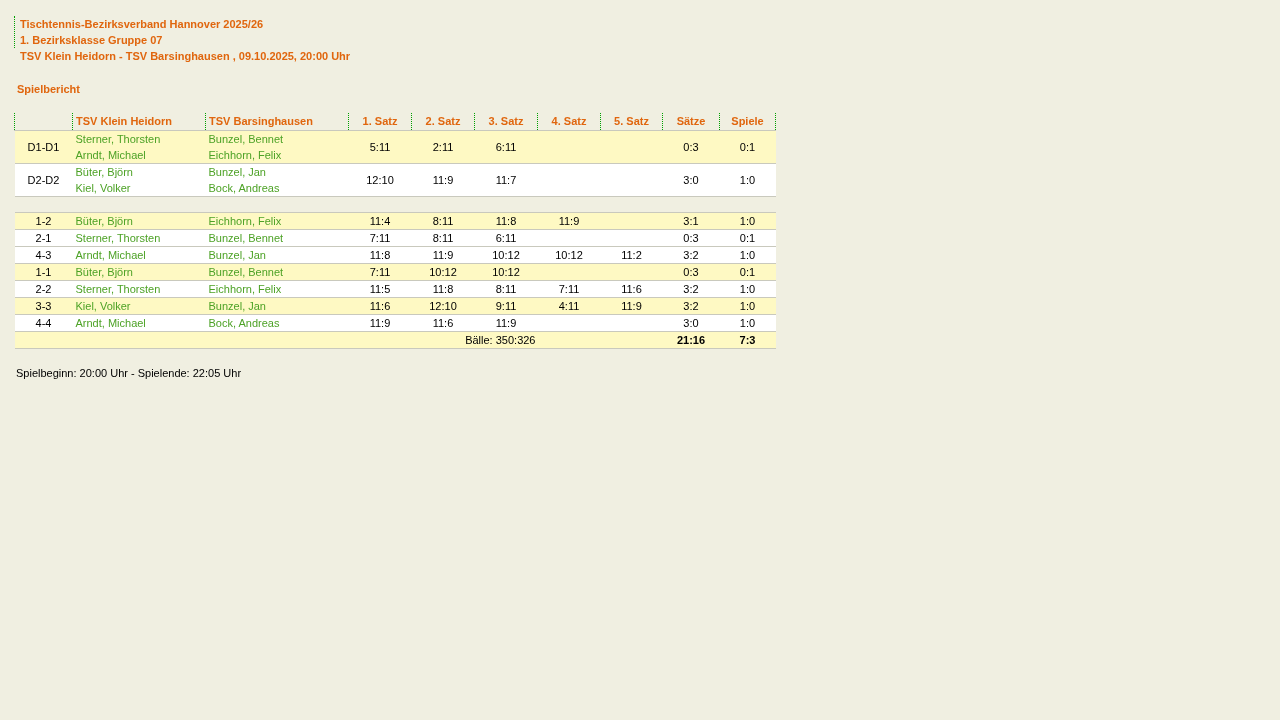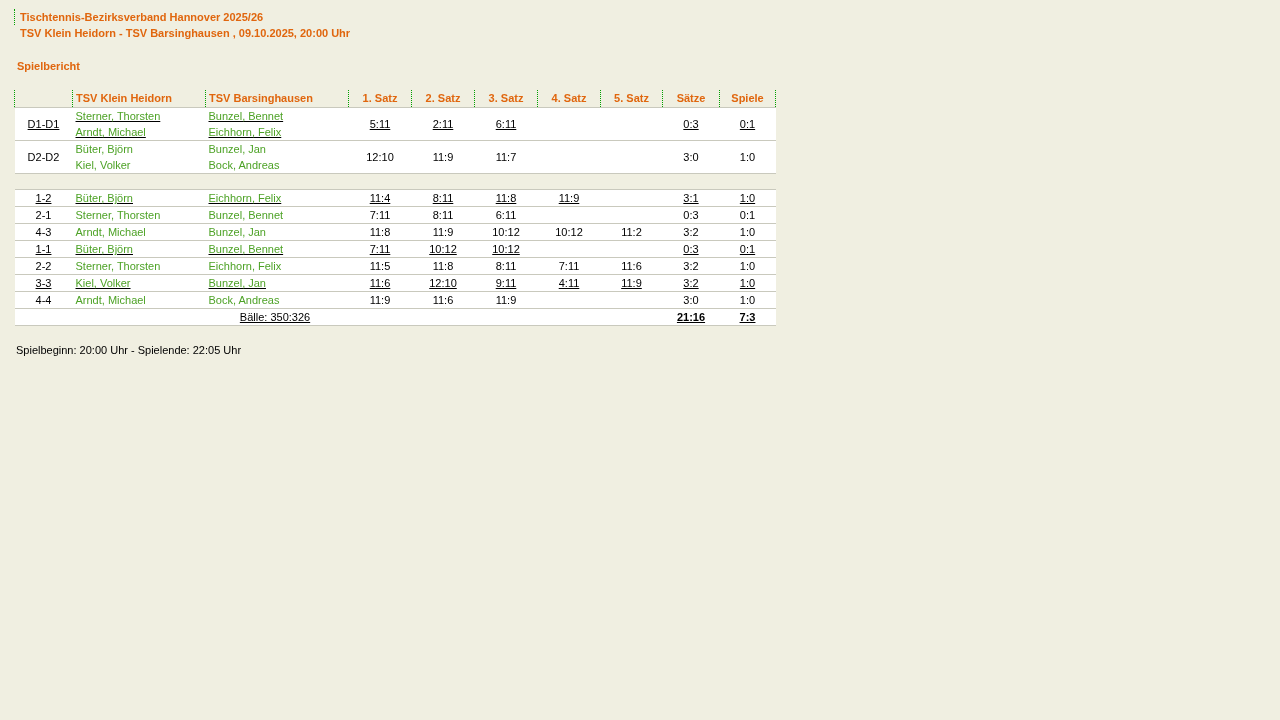--- a/index.html
+++ b/index.html
@@ -3,21 +3,21 @@
 <meta charset="utf-8">
 <style>
   * { margin:0; padding:0; box-sizing:border-box; }
   html, body { width:1280px; height:720px; }
   body {
     background:#f0efe1;
     font-family:"Liberation Sans", "DejaVu Sans", sans-serif;
     font-size:11px;
     color:#000;
   }
-  .content { padding:9px 0 0 14px; }
+  .content { padding:16px 0 0 14px; }
 
   .top-head { border-left:1px dotted #00a000; padding-left:5px; }
   .head-line { color:#e0660e; font-weight:bold; line-height:16px; white-space:nowrap; }
   .head-line3 { padding-left:6px; }
   .section-title { color:#e0660e; font-weight:bold; line-height:16px; margin-top:17px; padding-left:3px; }
 
   table.report {
     border-collapse:collapse;
     table-layout:fixed;
     width:761px;
@@ -29,39 +29,40 @@
     border-left:1px dotted #00a000;
     white-space:nowrap; overflow:hidden;
   }
   table.report th.last { border-right:1px dotted #00a000; }
   table.report th.l { text-align:left; padding-left:3px;margin-left:44px; }
   table.report td {
     height:17px; line-height:16px; vertical-align:middle;
     white-space:nowrap; overflow:hidden;
   }
   tr.body-row { border-top:1px solid #c9c9bd; }
-  .sa { background:#ffffff;text-decoration:underline; }
+  .sa { background:#fef9c3; }
   .sb { background:#ffffff; }
   tr.spacer td { background:transparent; height:16px; }
   .c { text-align:center; }
   .l { text-align:left; padding-left:3px; }
-  .r { text-align:center; padding-right:2px; }
+  .r { text-align:right; padding-right:2px; }
   .bold { font-weight:bold; }
   .pline { line-height:16px; }
   .pname { color:#4da226; cursor:pointer; }
   .lbl { color:#000; }
   .footer-note { margin-top:17px; padding-left:2px; line-height:14px; color:#000; }
 </style>
 </head>
 <body>
 
 <div class="content">
 
   <div class="top-head">
     <div class="head-line">Tischtennis-Bezirksverband Hannover 2025/26</div>
+    <div class="head-line">1. Bezirksklasse Gruppe 07</div>
   </div>
   <div class="head-line head-line3">TSV Klein Heidorn - TSV Barsinghausen , 09.10.2025, 20:00 Uhr</div>
 
   <div class="section-title">Spielbericht</div>
 
   <table class="report">
     <colgroup>
       <col style="width:58px">
         <col style="width:133px">
         <col style="width:143px">

